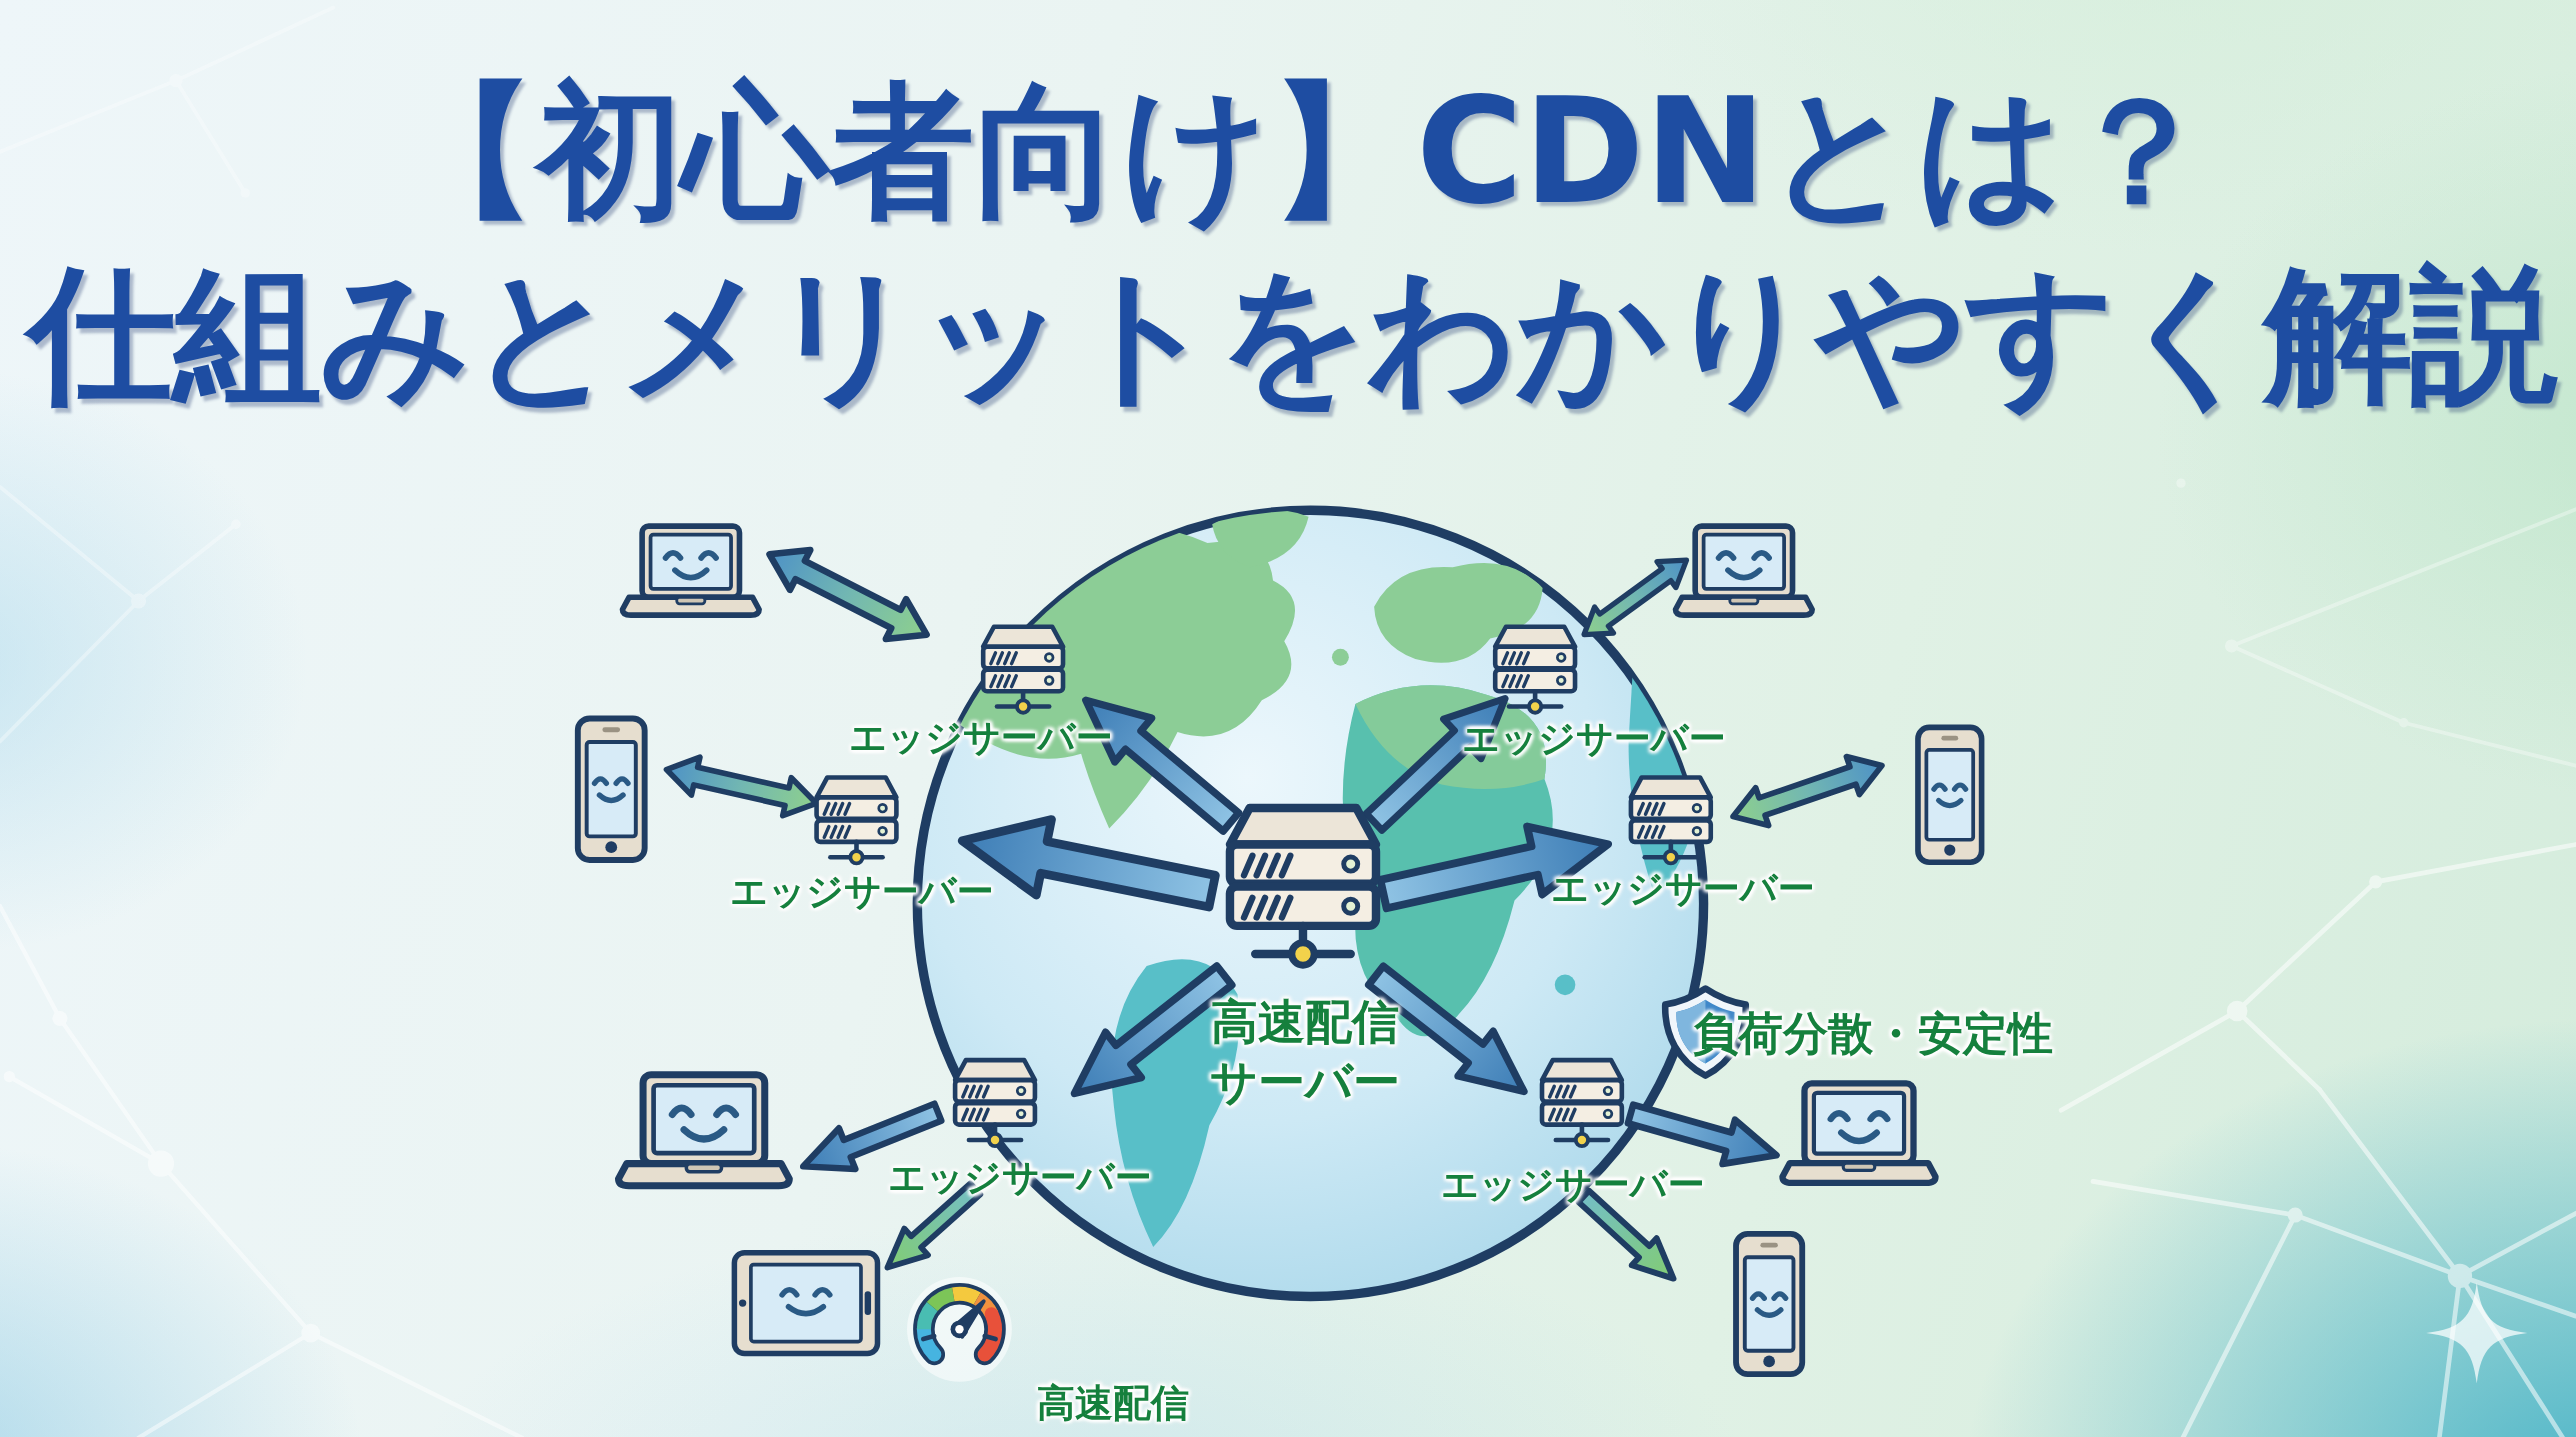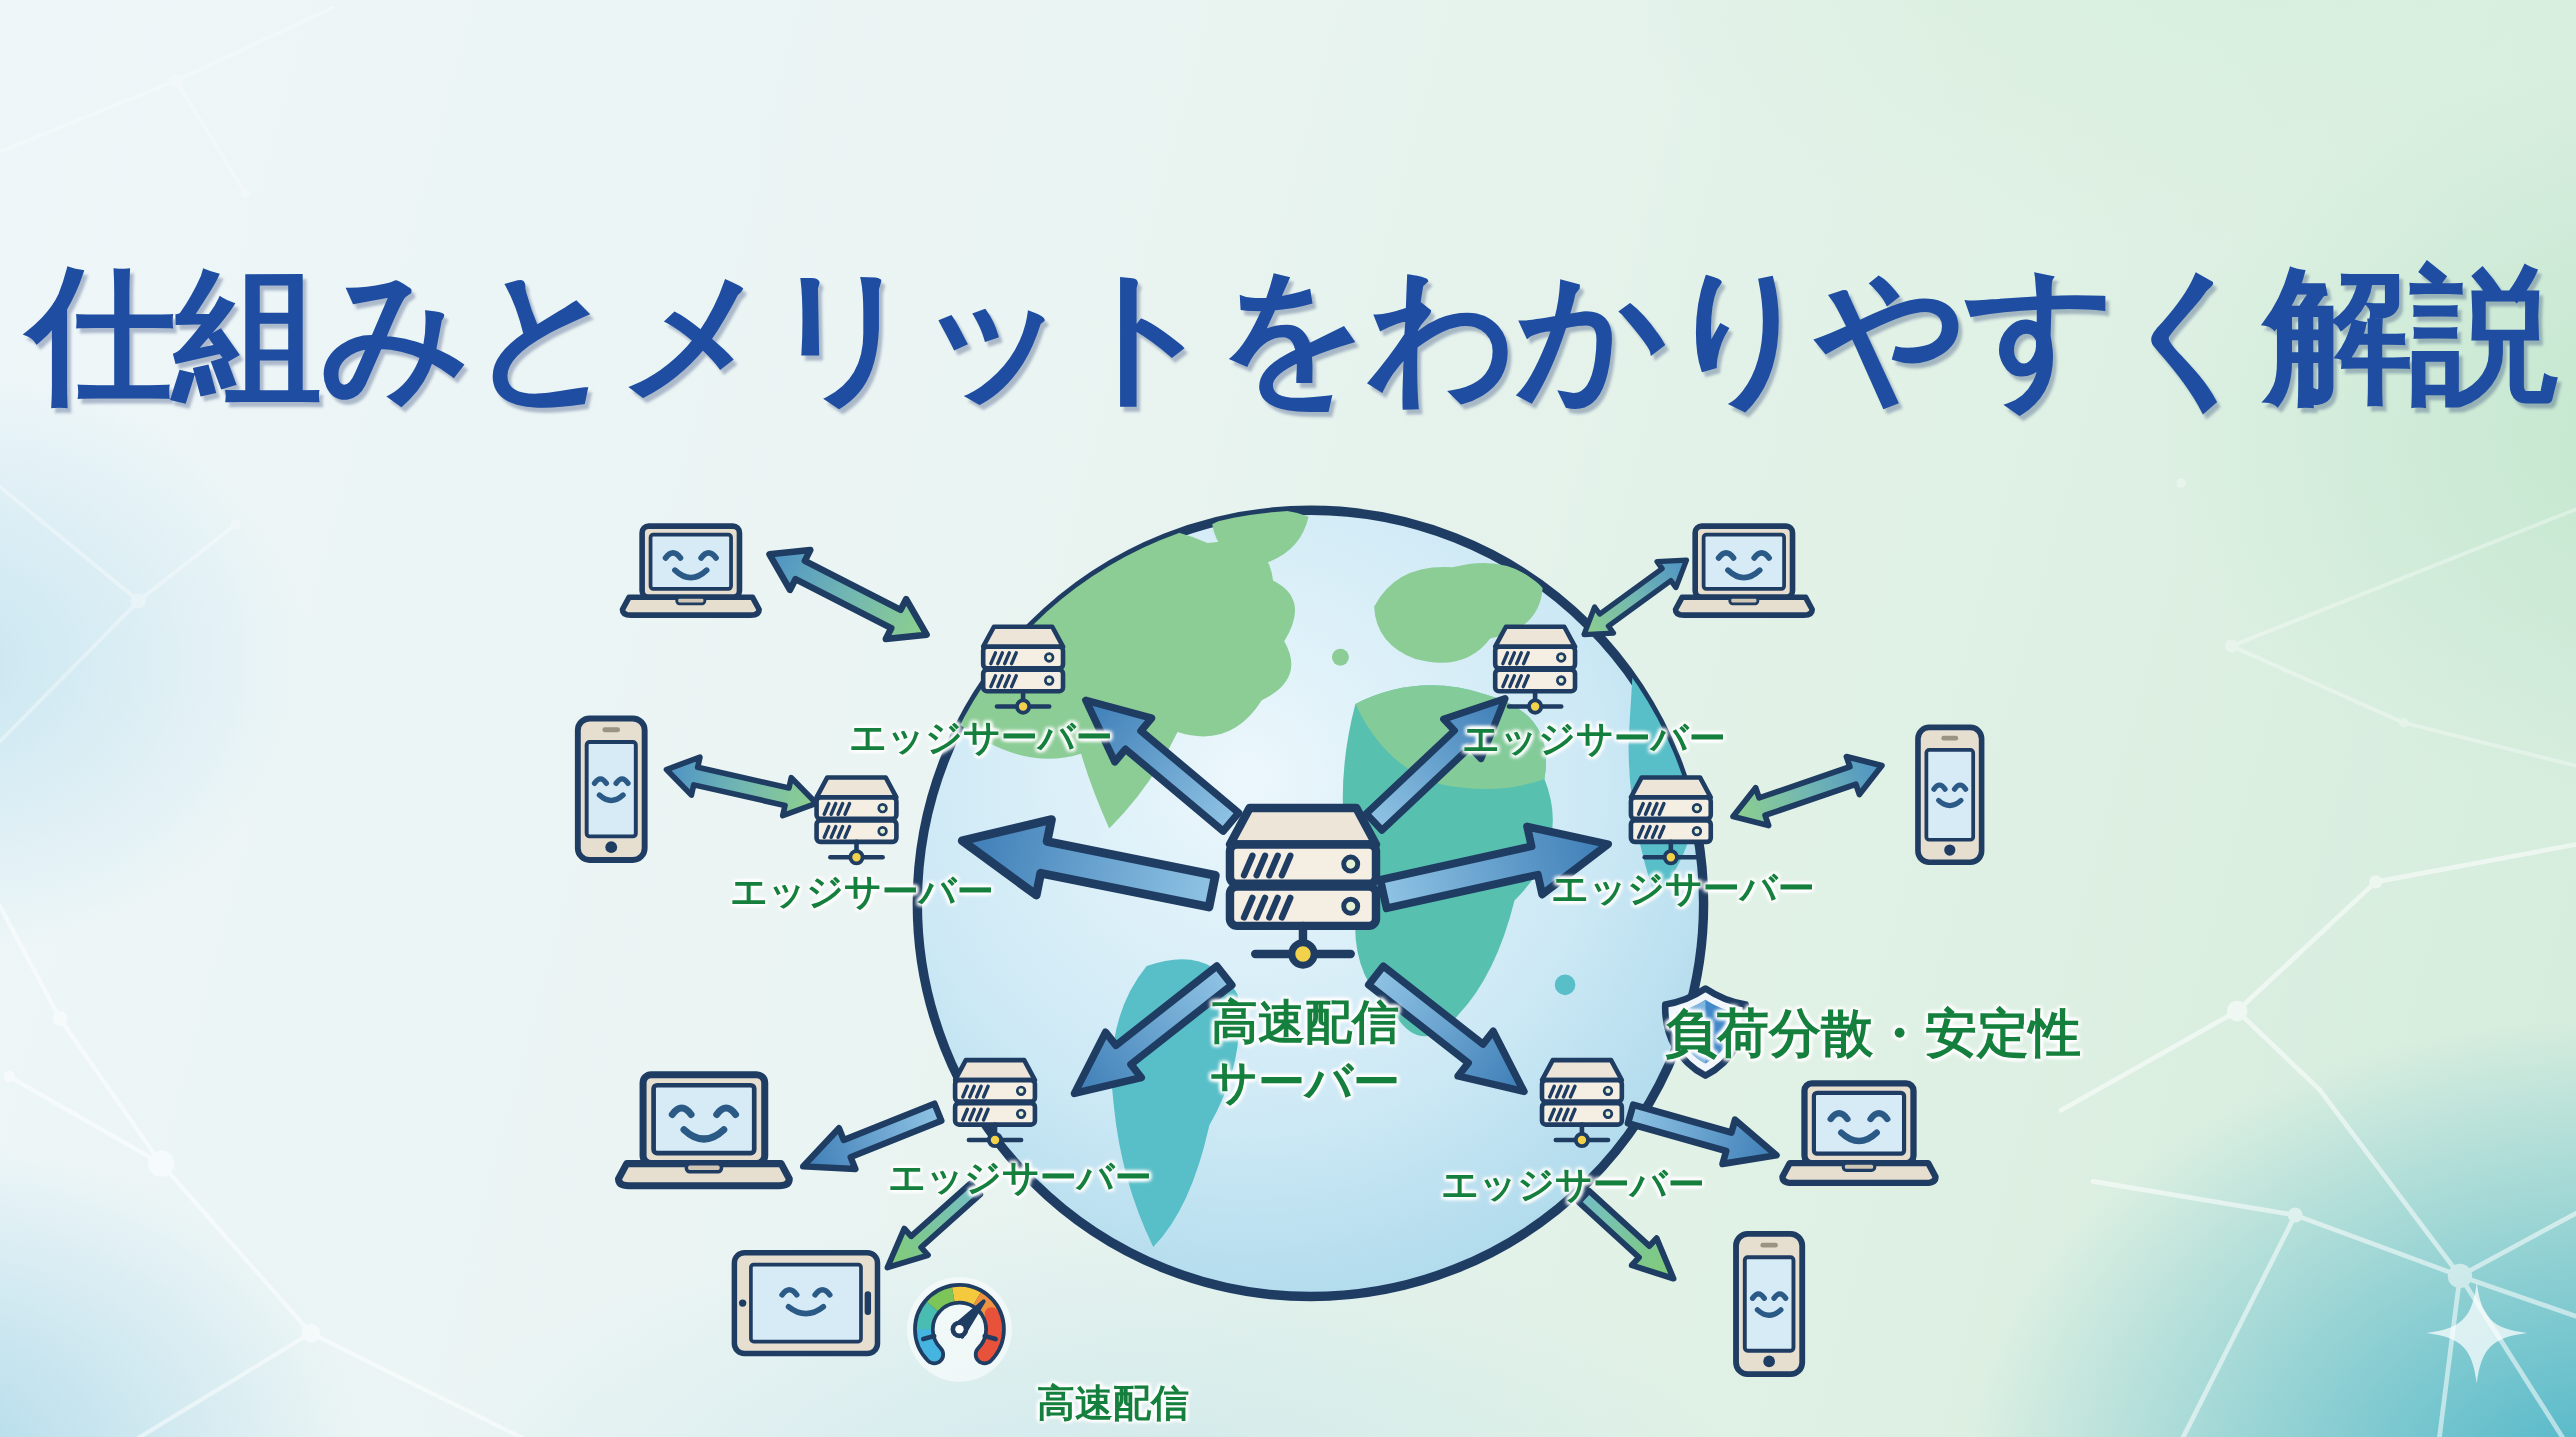--- a/index.html
+++ b/index.html
@@ -34,21 +34,21 @@
   }
   .edge-label{font-size:37px;}
   #origin-label{left:1305px;top:1052px;font-size:47px;line-height:60px;text-align:center;}
   #edge-label-tl{left:981px;top:738px;}
   #edge-label-l{left:862px;top:892px;}
   #edge-label-bl{left:1020px;top:1178px;}
   #edge-label-tr{left:1594px;top:739px;}
   #edge-label-r{left:1683px;top:889px;}
   #edge-label-br{left:1573px;top:1185px;}
   #speed-label{left:1113px;top:1403px;font-size:38px;text-align:center;}
-  #stability-label{left:1873px;top:1034px;font-size:52px;}
+  #stability-label{left:1873px;top:1034px;font-size:45px;}
 </style>
 </head>
 <body>
 
 <div id="canvas">
   <div id="bg"></div>
 
   <svg id="diagram-svg" width="2576" height="1438" viewBox="0 0 2752 1536">
     <defs>
       <radialGradient id="oceanGrad" cx="0.42" cy="0.34" r="0.8">
@@ -257,20 +257,21 @@
       <path d="M19,-32.9 A38,38 0 0 1 34.4,-16.1" fill="none" stroke="#f0923f" stroke-width="15"></path>
       <path d="M34.4,-16.1 A38,38 0 0 1 26.87,26.87" fill="none" stroke="#e8513a" stroke-width="15" stroke-linecap="round"></path>
       <line x1="-27" y1="7.2" x2="-38.6" y2="10.4" stroke="#1f3d63" stroke-width="5" stroke-linecap="round"></line>
       <line x1="27" y1="7.2" x2="38.6" y2="10.4" stroke="#1f3d63" stroke-width="5" stroke-linecap="round"></line>
       <polygon points="26,-30 3,8 -7,-2" fill="#1f3d63" stroke="#1f3d63" stroke-width="4" stroke-linejoin="round"></polygon>
       <circle r="9.5" fill="#1f3d63"></circle>
       <circle r="4.5" fill="#ffffff"></circle>
     </g>
   </svg>
 
+  <div class="abs title-line" id="title-line-1">【初心者向け】CDNとは？</div>
   <div class="abs title-line" id="title-line-2">仕組みとメリットをわかりやすく解説</div>
 
   <div class="abs ink-label" id="origin-label">
     <div>高速配信</div>
     <div>サーバー</div>
   </div>
 
   <div class="abs ink-label edge-label" id="edge-label-tl">エッジサーバー</div>
   <div class="abs ink-label edge-label" id="edge-label-l">エッジサーバー</div>
   <div class="abs ink-label edge-label" id="edge-label-bl">エッジサーバー</div>

